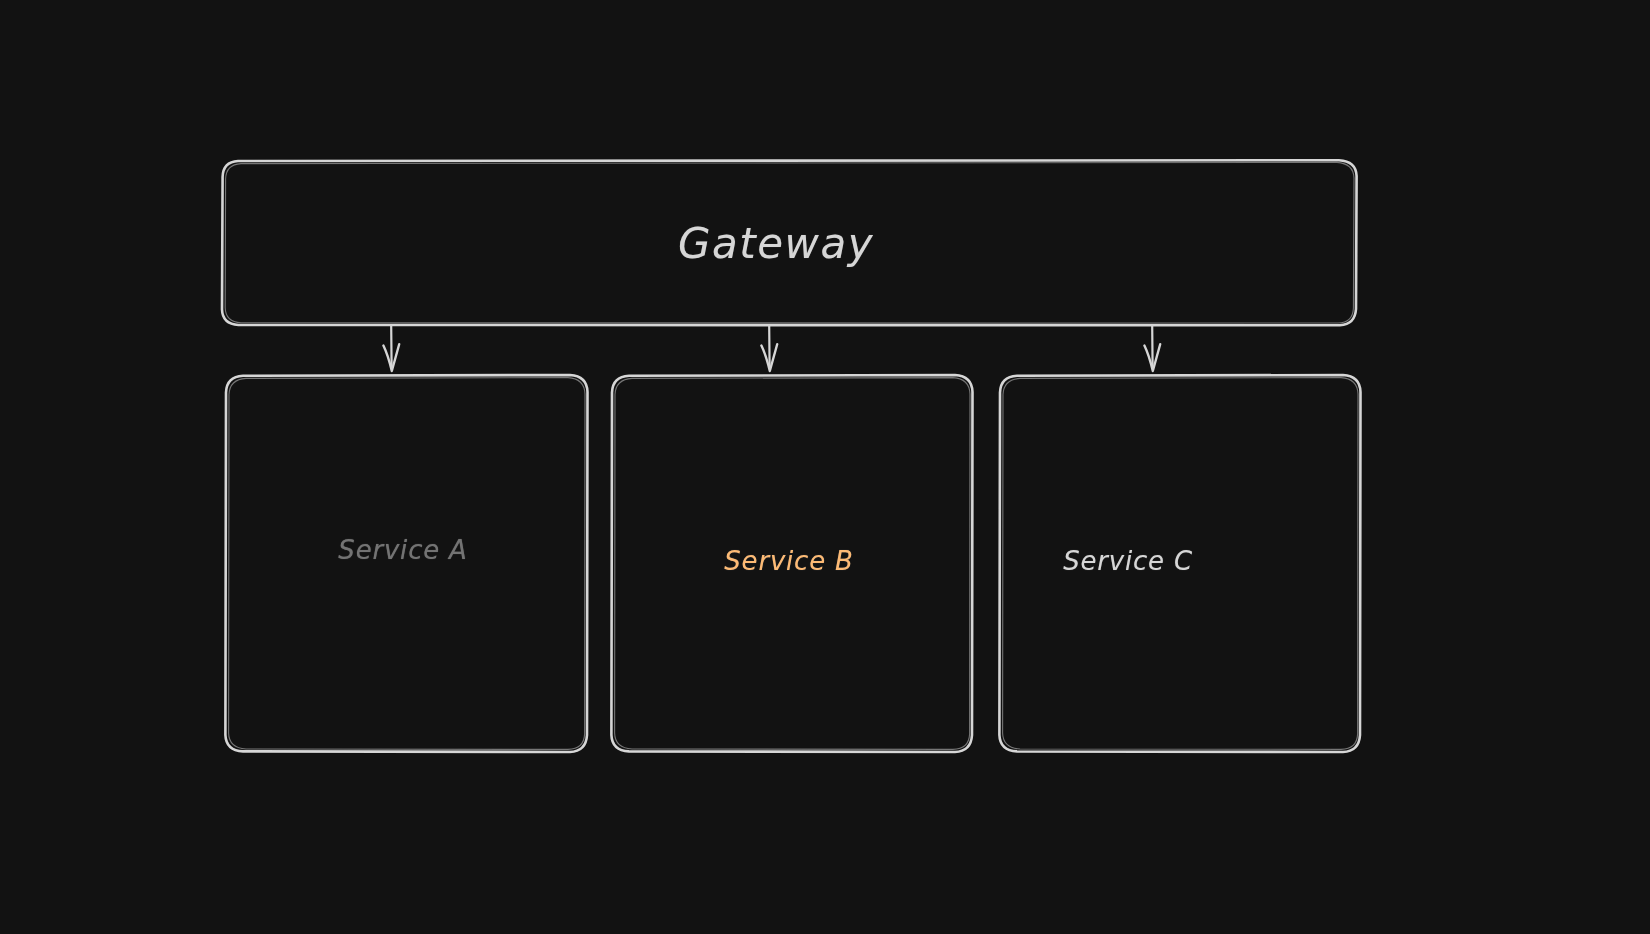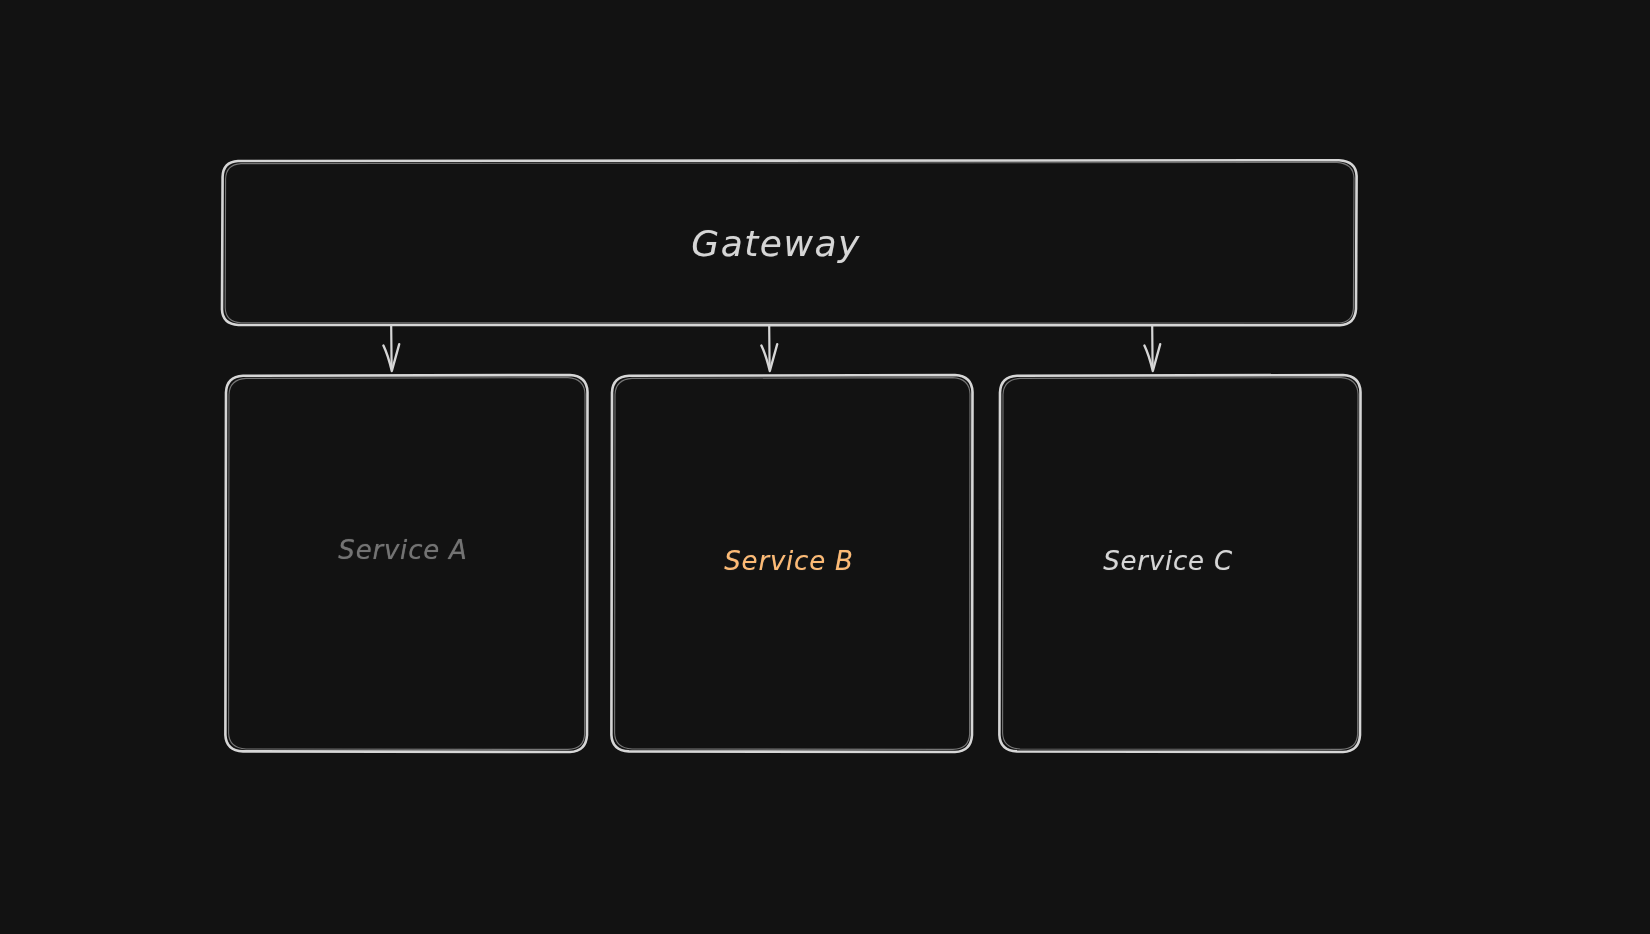--- a/index.html
+++ b/index.html
@@ -35,21 +35,21 @@
     font-style: italic;
     font-weight: 400;
     letter-spacing: 0.5px;
     text-align: center;
     user-select: none;
     pointer-events: none;
     transform: translate(-50%, -50%);
     text-shadow: 0 0 1px rgba(214,214,214,0.35);
   }
   .label-gateway {
-    font-size: 36px;
+    font-size: 42px;
     letter-spacing: 1.5px;
   }
   .label-service {
     font-size: 26px;
     letter-spacing: 0.8px;
   }
   .hit {
     position: absolute;
     background: transparent;
   }
@@ -98,20 +98,20 @@
       <path d="M 1144.4,345.5 Q 1149,355 1152.8,371 Q 1157.2,355 1160.2,344.2" fill="none" stroke="#d6d6d6" stroke-width="2.4" stroke-linecap="round" stroke-linejoin="round"></path>
     </g>
   </svg>
 
   <div class="node-label label-gateway" style="left: 776px; top: 243px; color: rgb(214, 214, 214);">Gateway</div>
 
   <div class="node-label label-service" style="left: 403px; top: 550px; color: #737373;">Service A</div>
 
   <div class="node-label label-service" style="left: 789px; top: 561px; color: #fdba74;">Service B</div>
 
-  <div class="node-label label-service" style="left: 1168px; top: 561px; color: rgb(214, 214, 214);">Service C</div>
+  <div class="node-label label-service" style="left: 1128px; top: 561px; color: rgb(214, 214, 214);">Service C</div>
 
   <div class="hit" style="left:222px; top:160px; width:1134px; height:165px;"></div>
   <div class="hit" style="left:225px; top:375px; width:362px; height:377px;"></div>
   <div class="hit" style="left:612px; top:375px; width:360px; height:377px;"></div>
   <div class="hit" style="left:1000px; top:375px; width:360px; height:377px;"></div>
 
 </div>
 
 </body></html>

